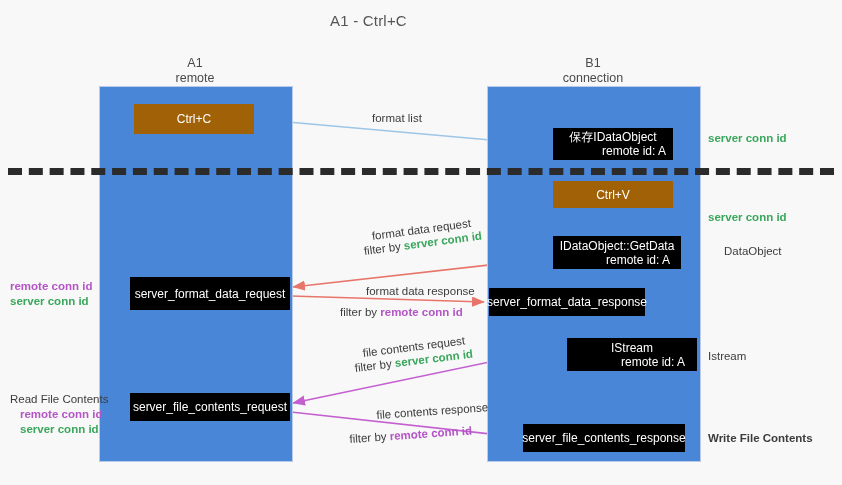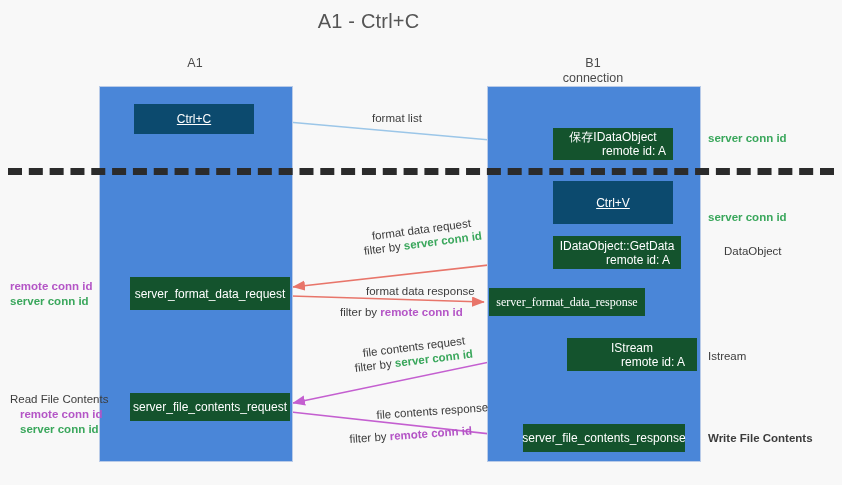--- a/index.html
+++ b/index.html
@@ -21,21 +21,21 @@
     width: 842px;
     height: 485px;
   }
   .abs { position: absolute; }
 
   
   .title {
     width: 737px;
     text-align: center;
     top: 10px;
-    font-size: 20px;
+    font-size: 15px;
     line-height: 22px;
     color: #555555;
     letter-spacing: 0.2px;
   }
 
   
   .col-head {
     text-align: center;
     font-size: 12.5px;
     line-height: 15px;
@@ -66,30 +66,30 @@
     box-sizing: border-box;
     text-align: center;
     color: #ffffff;
     font-size: 12px;
     line-height: 14px;
     display: flex;
     flex-direction: column;
     align-items: center;
     justify-content: center;
   }
-  .node.green { background: #0c4a6e; text-decoration: underline; }
-  .node.orange { background: #14532d; align-items: center; }
+  .node.green { background: #a16207; }
+  .node.orange { background: #000000; align-items: center; }
   .node .l2 { display: block; margin-left: 42px; }
 
   #node-ctrl-c { left: 134px; top: 104px; width: 120px; height: 30px; }
   #node-save-idataobject { left: 553px; top: 128px; width: 120px; height: 32px; }
-  #node-ctrl-v { left: 553px; top: 181px; width: 120px; height: 43px; }
+  #node-ctrl-v { left: 553px; top: 181px; width: 120px; height: 27px; }
   #node-getdata { left: 553px; top: 236px; width: 128px; height: 33px; }
   #node-format-req { left: 130px; top: 277px; width: 160px; height: 33px; }
-  #node-format-resp { left: 489px; top: 288px; width: 156px; height: 28px; font-family: Liberation Serif, serif; }
+  #node-format-resp { left: 489px; top: 288px; width: 156px; height: 28px; }
   #node-istream { left: 567px; top: 338px; width: 130px; height: 33px; }
   #node-file-req { left: 130px; top: 393px; width: 160px; height: 28px; }
   #node-file-resp { left: 523px; top: 424px; width: 162px; height: 28px; }
 
   
   .edge-label {
     font-size: 11.5px;
     line-height: 15px;
     color: #3c3c3c;
     white-space: nowrap;
@@ -167,20 +167,21 @@
 
     <line x1="291" y1="412" x2="518" y2="437" stroke="#c45fd0" stroke-width="1.6" marker-end="url(#ah-magenta)"></line>
   </svg>
 
   <div class="abs title">
     <div>A1 - Ctrl+C</div>
   </div>
 
   <div class="abs col-head" id="colhead-a1">
     <div>A1</div>
+    <div>remote</div>
   </div>
   <div class="abs col-head" id="colhead-b1">
     <div>B1</div>
     <div>connection</div>
   </div>
 
   <div class="abs lane" id="lane-a1"></div>
   <div class="abs lane" id="lane-b1"></div>
 
   <div class="abs" id="dashed-line"></div>

